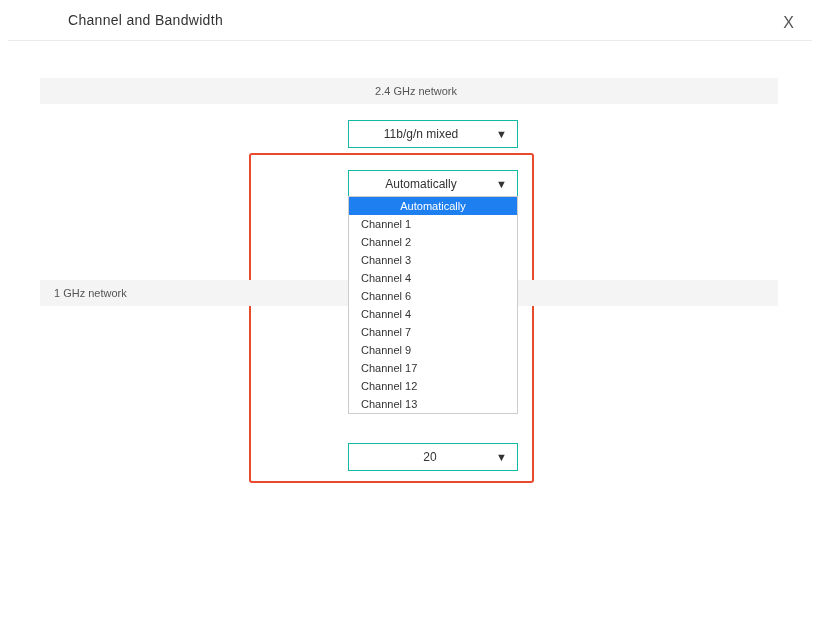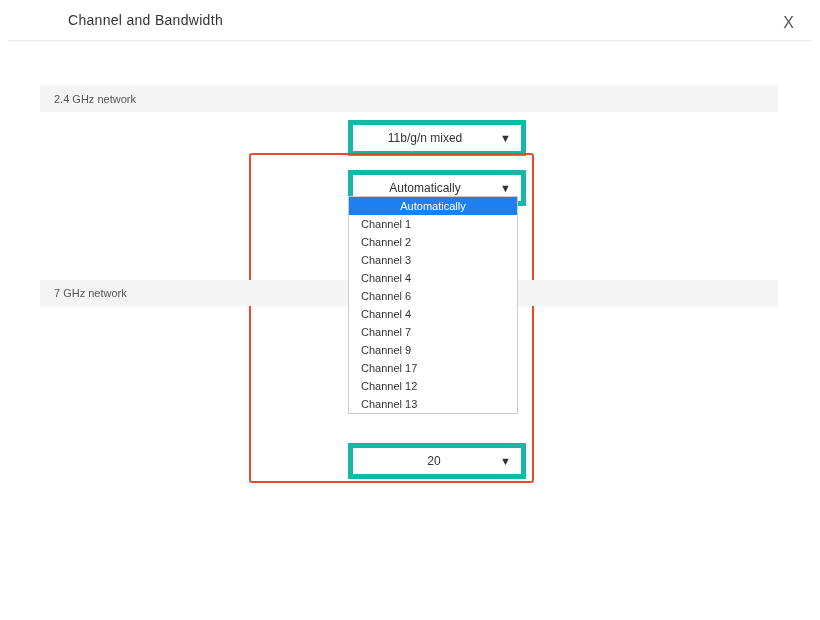--- a/index.html
+++ b/index.html
@@ -1,26 +1,26 @@
 <!DOCTYPE html>
 <html><head>
   <meta charset="utf-8">
   <style>
     body { margin:0; font-family:Arial,Helvetica,sans-serif; background:#fff; }
     .page { width:820px; height:486px; position:relative;border-radius:30px; }
     .hsep    { position:absolute; left:8px; right:8px; top:40px; height:0; border-top:1px solid #ebebeb; }
     .title   { position:absolute; left:68px; top:12px; font-size:14px; color:#333; letter-spacing:.3px; }
     .close   { position:absolute; right:26px; top:14px; font-size:16px; color:#555; cursor:default; }
     .band    { position:absolute; left:40px; right:42px; height:26px; background:#f4f4f4; line-height:26px; padding-left:14px; font-size:11px; color:#555; }
-    .band1   { top:86px; }
+    .band1   { top:78px;text-align:center; }
     .band2   { top:280px; }
 
     .row { position:absolute; height:28px; }
 
-    .sel { position:absolute; left:348px; width:168px; height:26px; border:5px solid #14b8a6; background:#fff; font-size:12px; color:#333; }
+    .sel { position:absolute; left:348px; width:168px; height:26px; border:1px solid #14b8a6; background:#fff; font-size:12px; color:#333; }
     .sel .txt { position:absolute; left:0; right:24px; top:0; bottom:0; line-height:26px; text-align:center; }
     .sel .arr { position:absolute; right:10px; top:7px; font-size:11px; color:#333; }
 
     .highlight { position:absolute; border:2px solid #e84a2e; border-radius:3px; background:transparent; }
 
     .ddlist { position:absolute; left:348px; width:168px; background:#fff; border:1px solid #ccc; font-size:11px; color:#333; z-index:5; }
     .ddlist .opt { padding:2px 12px; line-height:14px; }
     .ddlist .opt.sel-opt { background:#1e7ff1; color:#fff; text-align:center; }
 
     .save { position:absolute; left:342px; width:134px; height:30px; background:#3fb51d; border:1px solid #2f980f; color:#fff; font-size:15px; text-align:center; line-height:28px; }
@@ -65,21 +65,21 @@
     <div class="opt">Channel 9</div>
     <div class="opt">Channel 17</div>
     <div class="opt">Channel 12</div>
     <div class="opt">Channel 13</div>
   </div>
 
   <div class="row" style="top:223px; z-index:1;">
     
   </div>
 
-  <div class="band band2" style="z-index:1;">7 GHz network</div>
+  <div class="band band2" style="z-index:1;">1 GHz network</div>
 
   <div class="row" style="top:342px;">
     
   </div>
   <div class="row" style="top:392px;">
     
   </div>
   <div class="row" style="top:443px;">
 
     <div class="sel">

